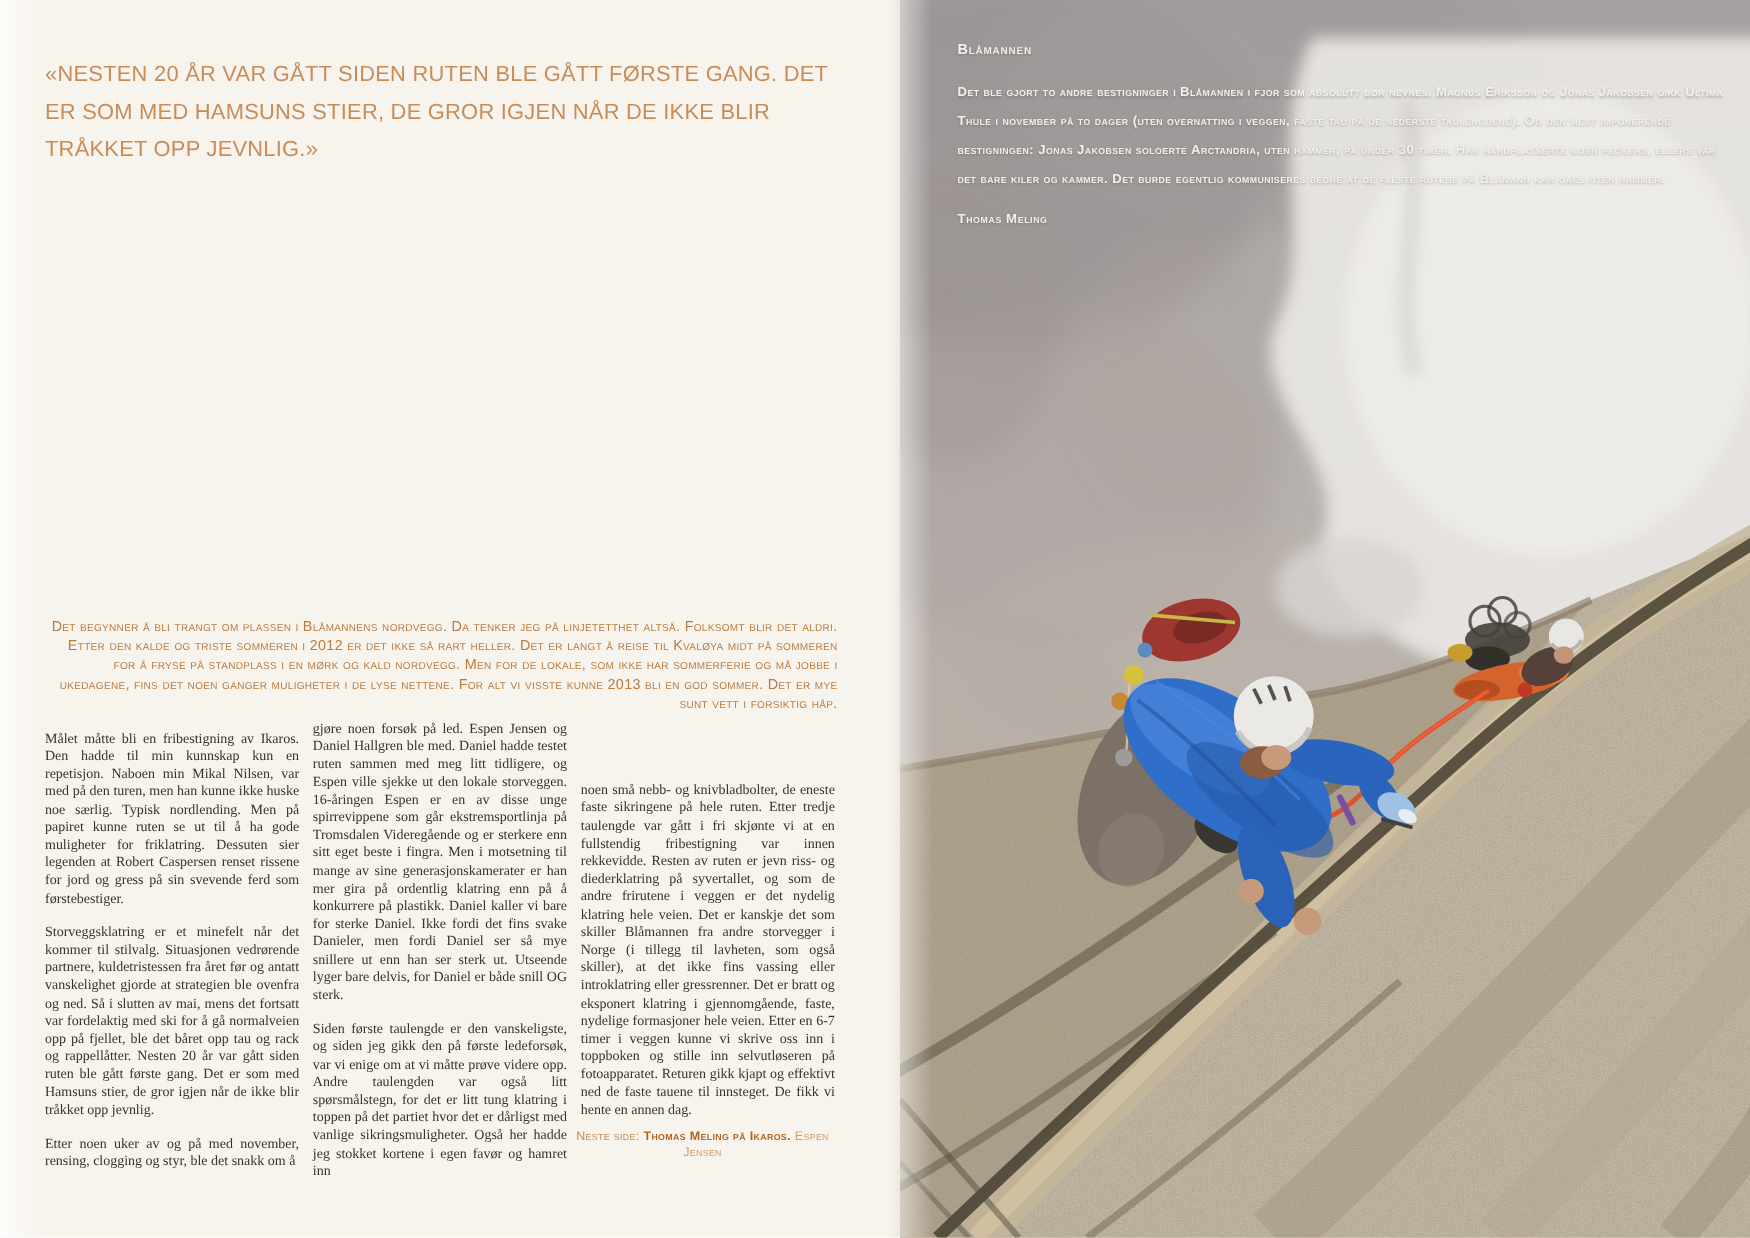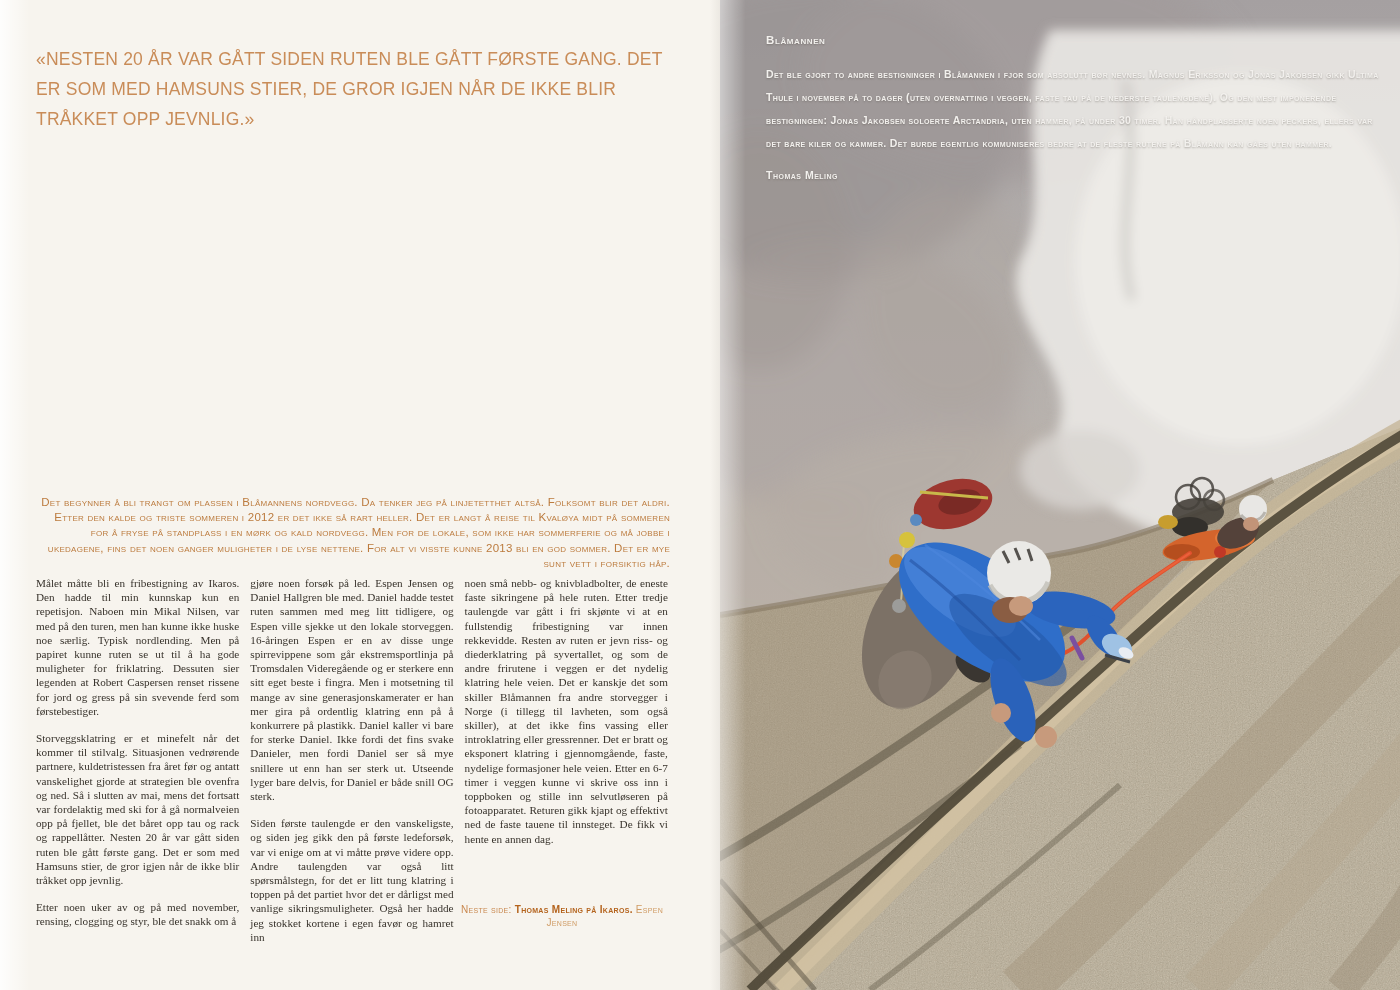--- a/index.html
+++ b/index.html
@@ -18,21 +18,21 @@
   .article-header{position:absolute;left:36px;top:456px;width:632px;
     border-bottom:1px solid var(--rule,#d9d1c4);padding-bottom:9px;}
   .article-title{display:inline;color:var(--title-orange,#c4671f);font-size:23px;font-weight:700;letter-spacing:.3px;}
   .article-byline{display:inline;margin-left:9px;color:var(--byline-orange,#c98c58);
     font-size:11.5px;font-variant:small-caps;letter-spacing:.4px;}
 
   .intro{position:absolute;left:36px;top:495px;width:634px;
     color:var(--intro-orange,#bc7b3e);font-size:11.5px;line-height:15.2px;
     font-variant:small-caps;letter-spacing:.25px;text-align:right;}
 
-  .columns{position:absolute;left:36px;top:576px;width:632px;display:flex;gap:11px;}
+  .columns{position:absolute;left:36px;top:576px;width:632px;display:flex;gap:11px;align-items:center;}
   .col{width:203.3px;font-family:"Liberation Serif",serif;font-size:11.2px;line-height:14.2px;
     color:var(--body-text,#37322b);text-align:justify;}
   .col p{margin:0 0 13px 0;}
 
   .next-caption{position:absolute;left:458px;top:903px;width:208px;
     font-size:10px;line-height:13px;font-variant:small-caps;letter-spacing:.3px;text-align:center;}
   .next-caption .cap-label{color:var(--caption-label,#c9884f);}
   .next-caption .cap-bold{color:var(--caption-bold,#b4631d);font-weight:700;}
   .next-caption .cap-credit{color:var(--caption-credit,#cf9a63);}
 

